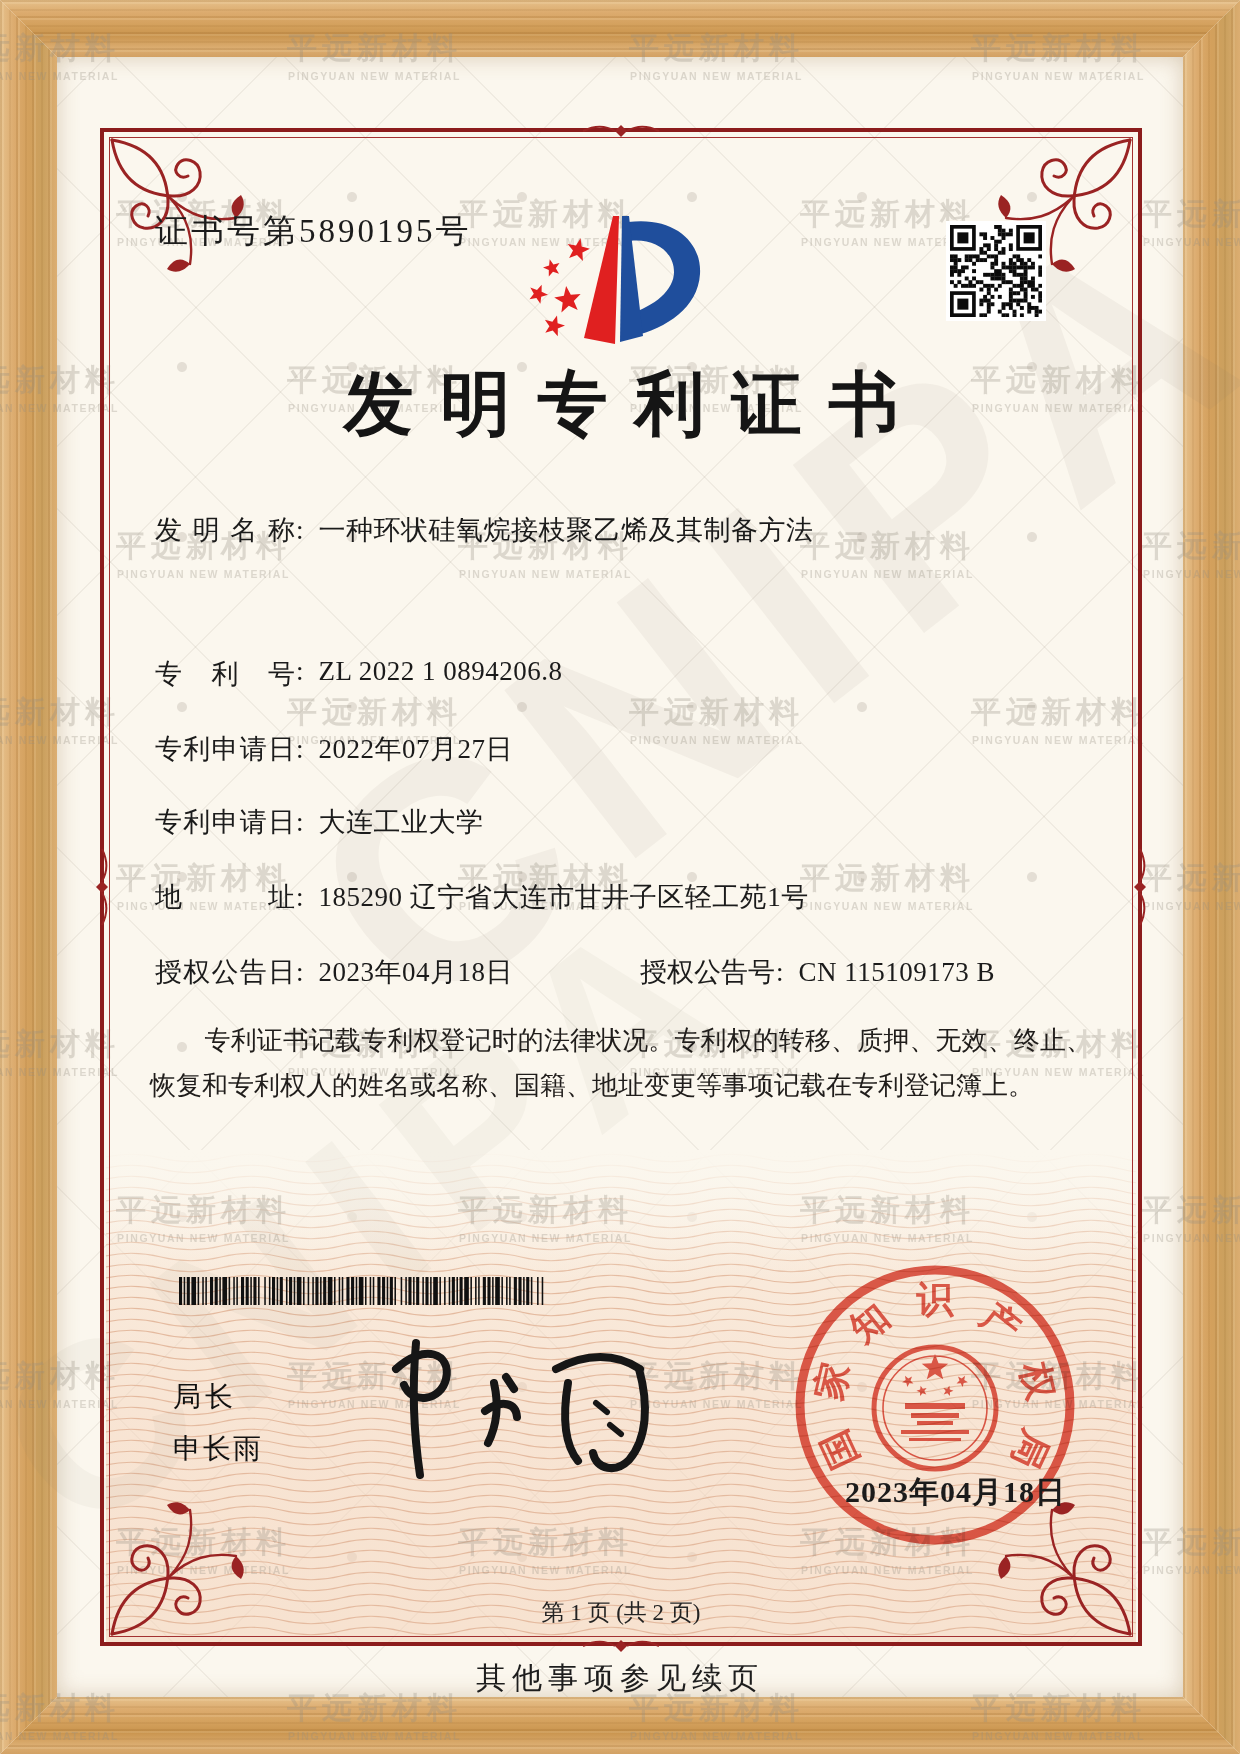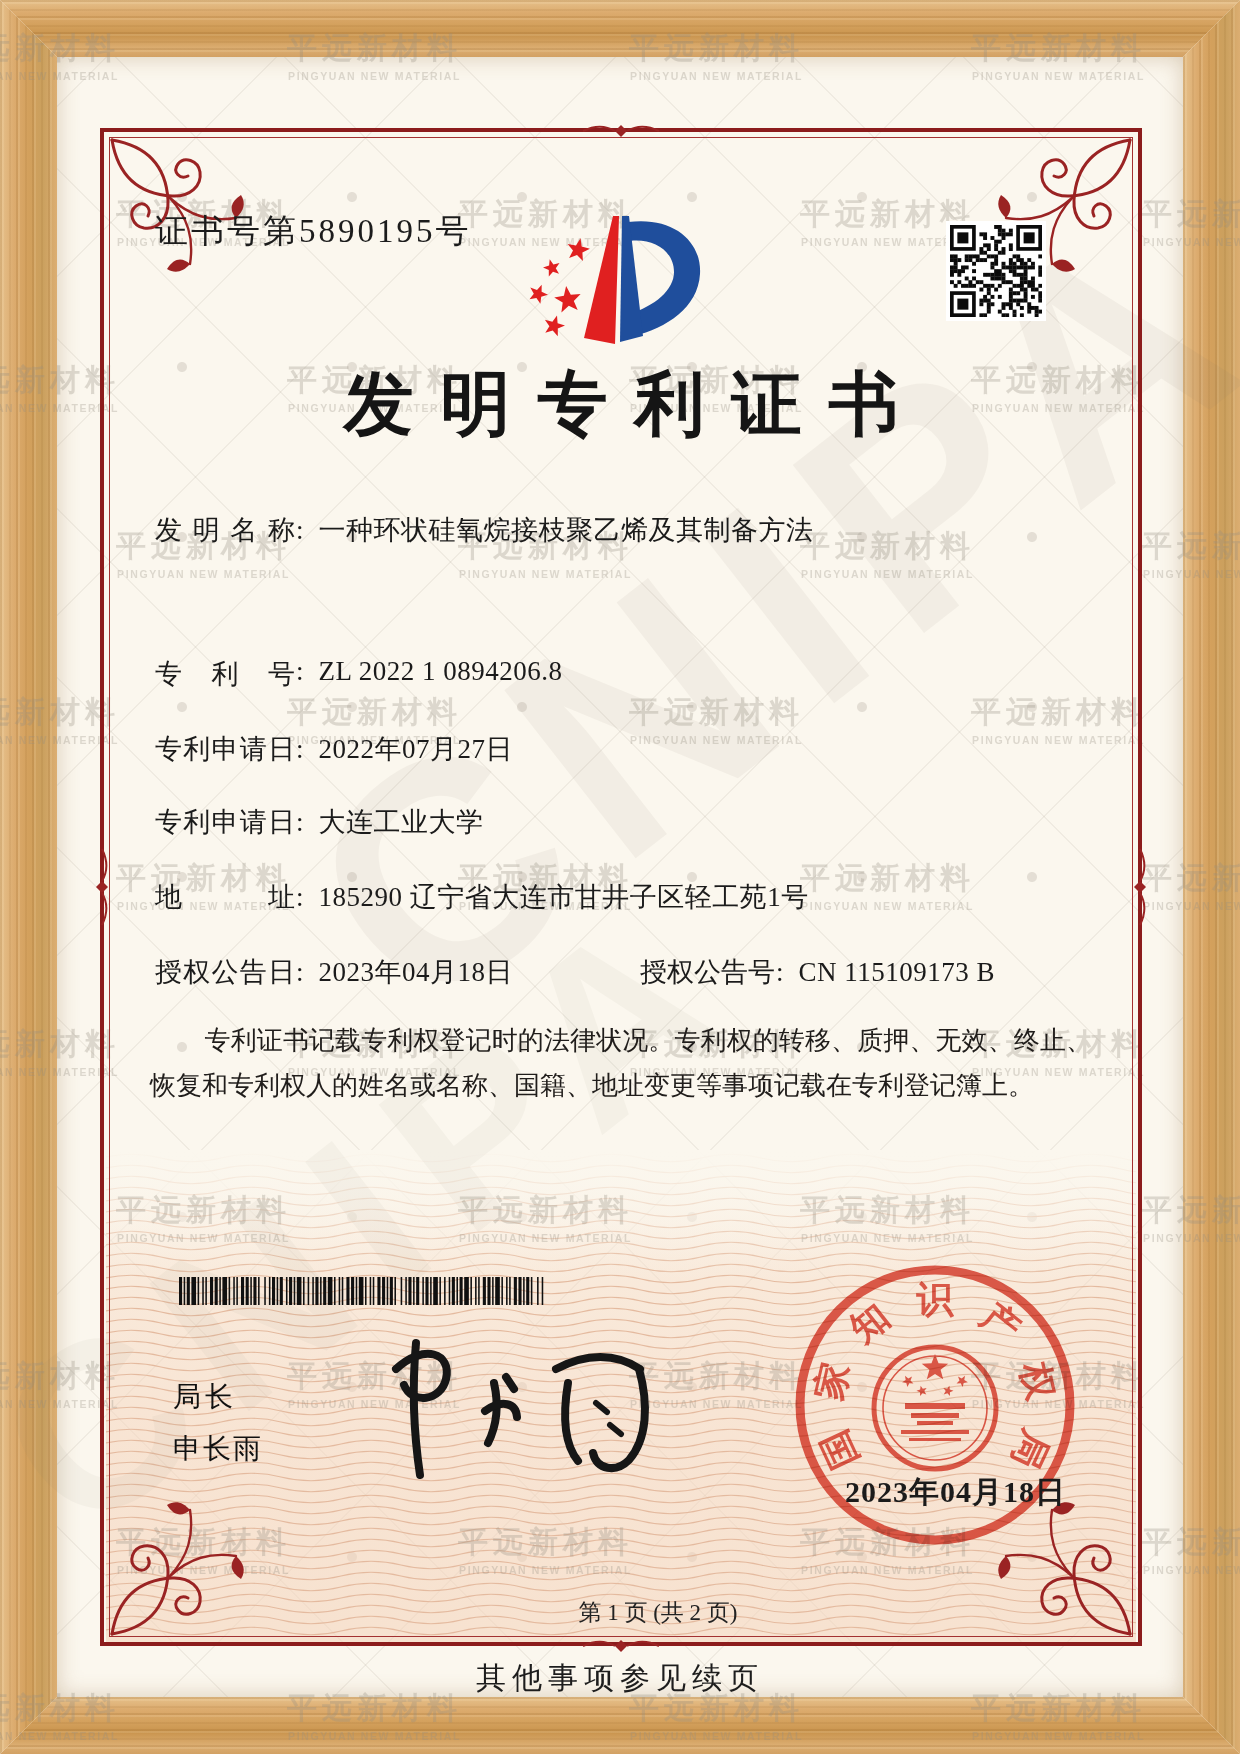--- a/index.html
+++ b/index.html
@@ -80,21 +80,21 @@
 
   #barcode{position:absolute;z-index:10;left:177px;top:1277px;}
   .signer-title{position:absolute;z-index:10;left:173px;top:1378px;font:28px "Liberation Sans","DejaVu Sans",sans-serif;color:#111;letter-spacing:4px;}
   .signer-name{position:absolute;z-index:10;left:173px;top:1430px;font:28px "Liberation Sans","DejaVu Sans",sans-serif;color:#111;letter-spacing:2px;}
   #signature{position:absolute;z-index:10;left:358px;top:1325px;}
 
   #seal{position:absolute;z-index:12;left:790px;top:1260px;mix-blend-mode:multiply;opacity:.92;}
   #seal text{font-family:"Liberation Serif","DejaVu Serif",serif;font-size:37px;font-weight:bold;fill:#dd5244;}
   .seal-date{position:absolute;z-index:13;left:845px;top:1472px;font-size:30px;font-weight:bold;color:#1b1b1b;letter-spacing:1px;}
 
-  .page-info{position:absolute;z-index:10;left:100px;top:1597px;width:1042px;text-align:center;font-size:23px;color:#222;padding-left:37px;}
+  .page-info{position:absolute;z-index:10;left:100px;top:1597px;width:1042px;text-align:center;font-size:23px;color:#222;}
   .footer-note{position:absolute;z-index:10;left:57px;top:1658px;width:1126px;text-align:center;font-size:30px;color:#1d1d1d;letter-spacing:6px;}
 </style>
 </head>
 <body>
 
 <div id="page">
 
   <div class="wood h top"></div>
   <div class="wood h bottom"></div>
   <div class="wood v left"></div>

